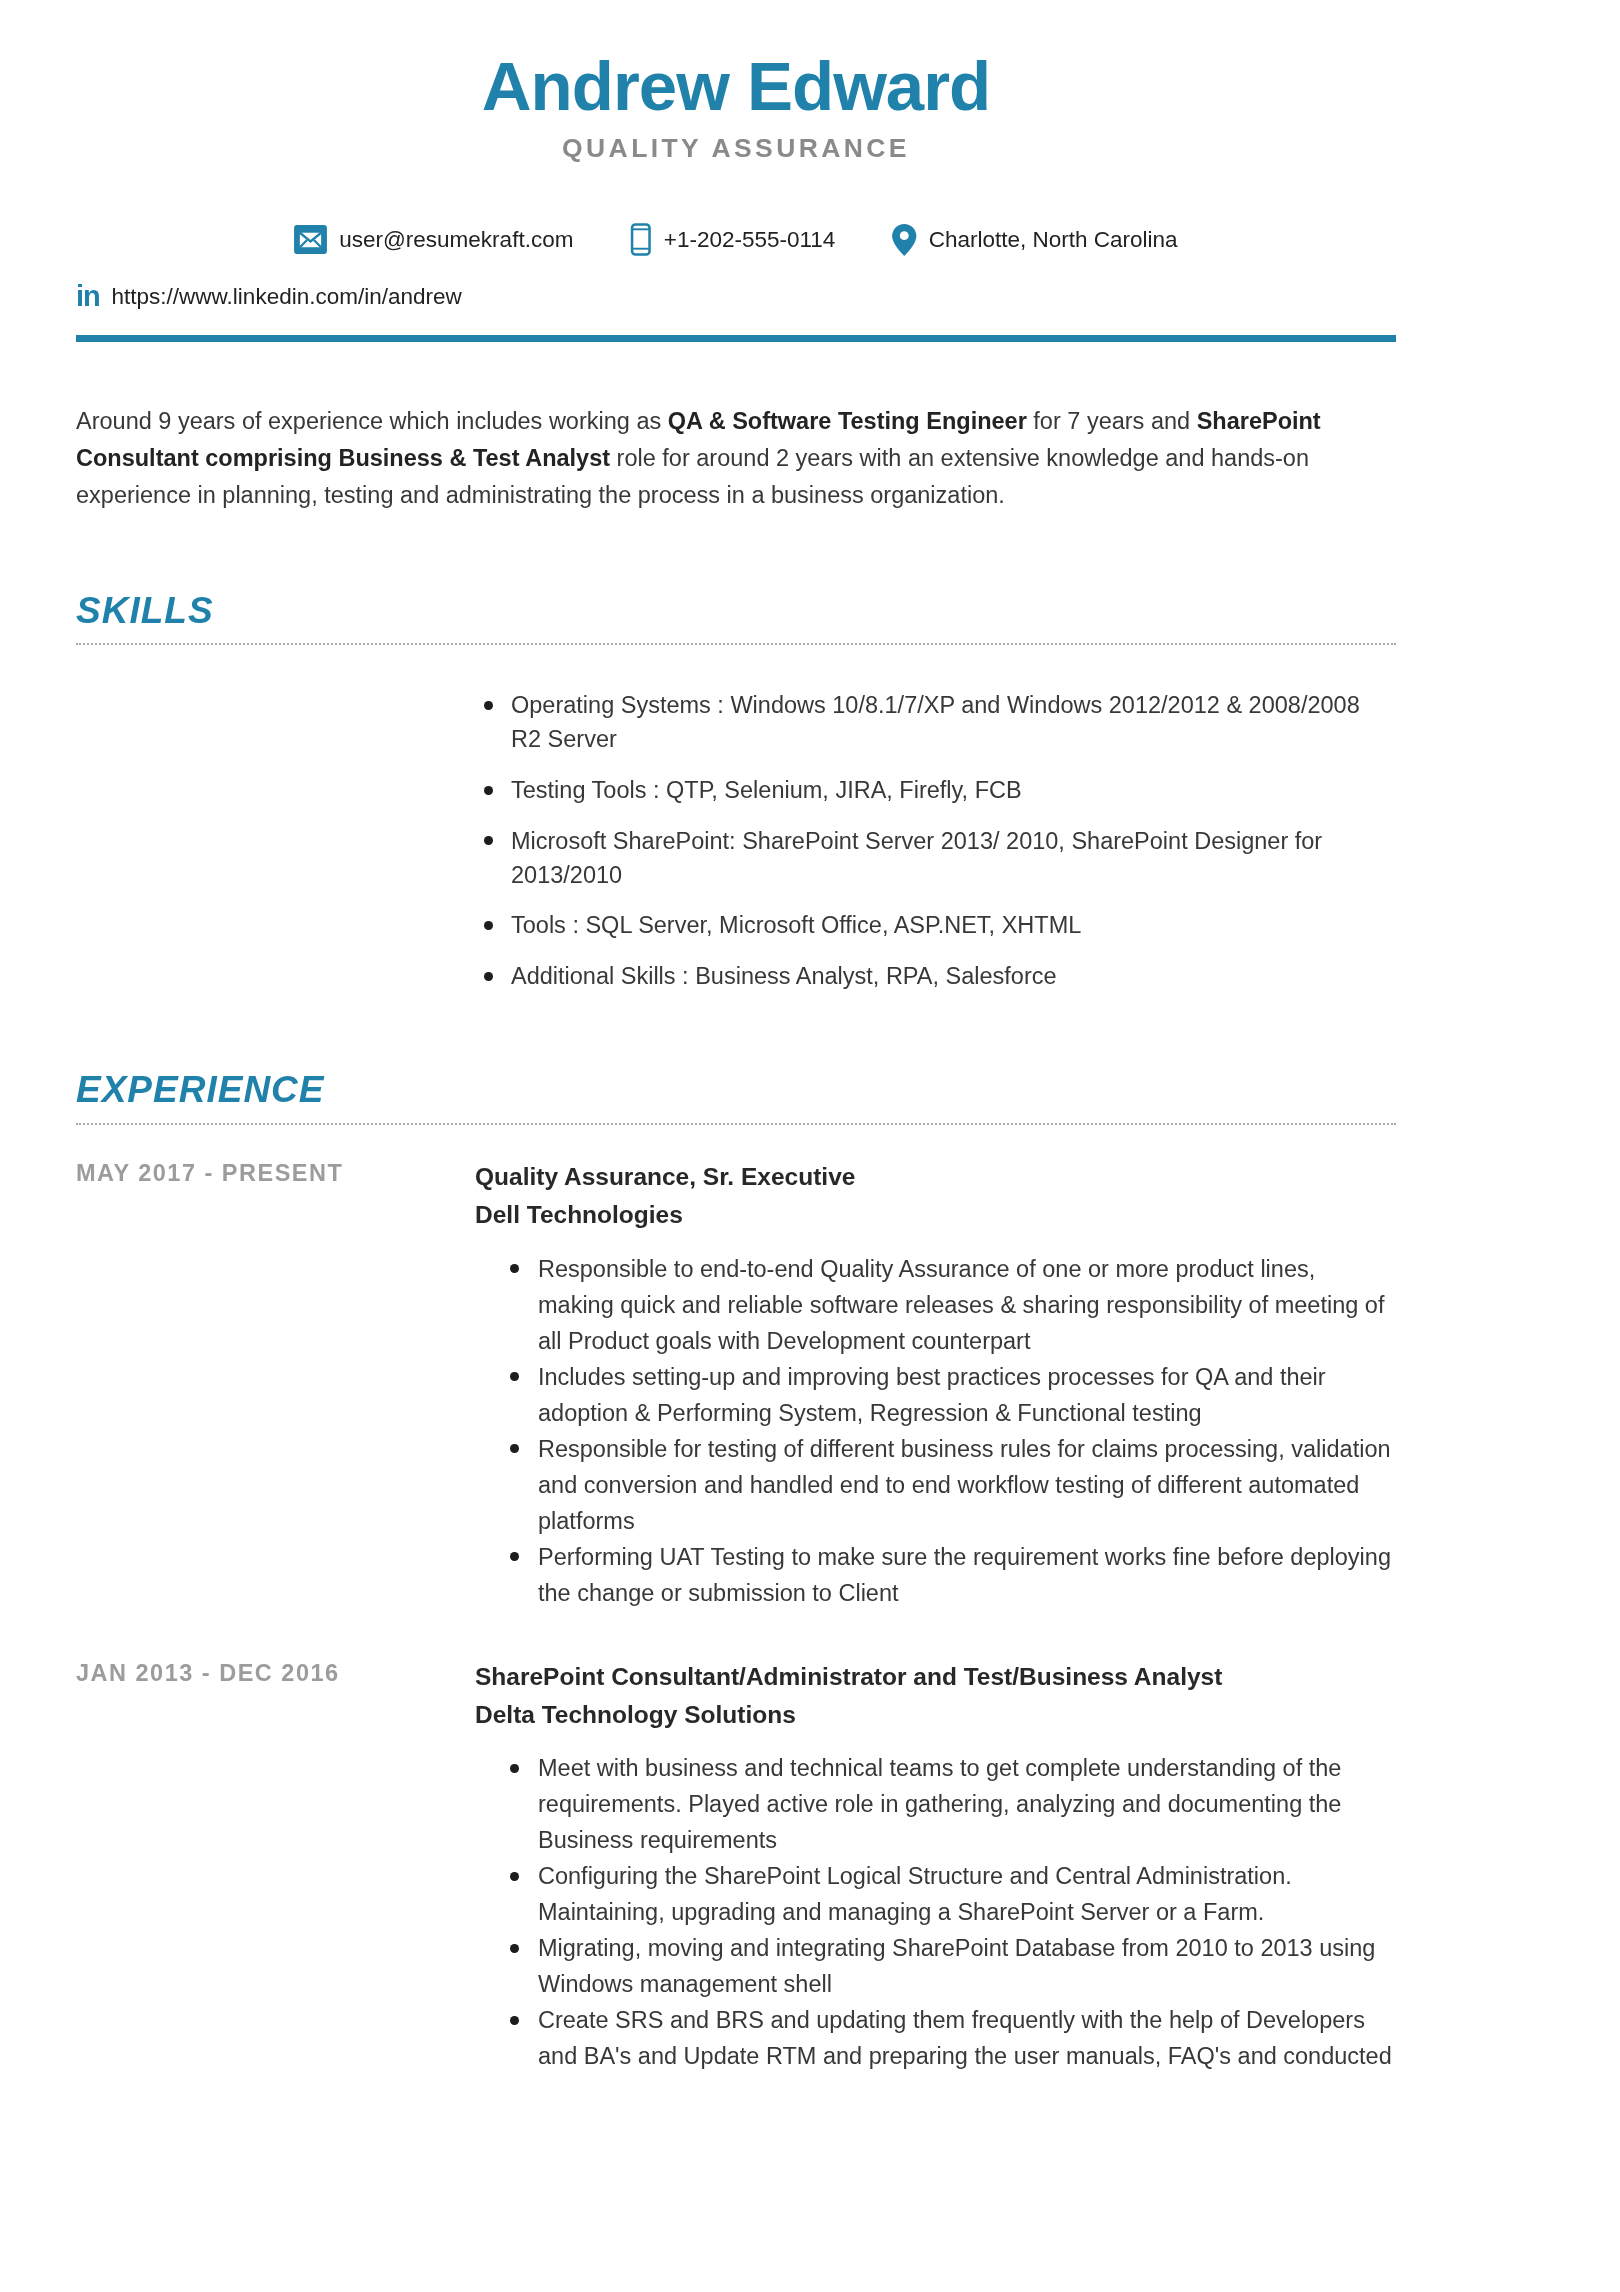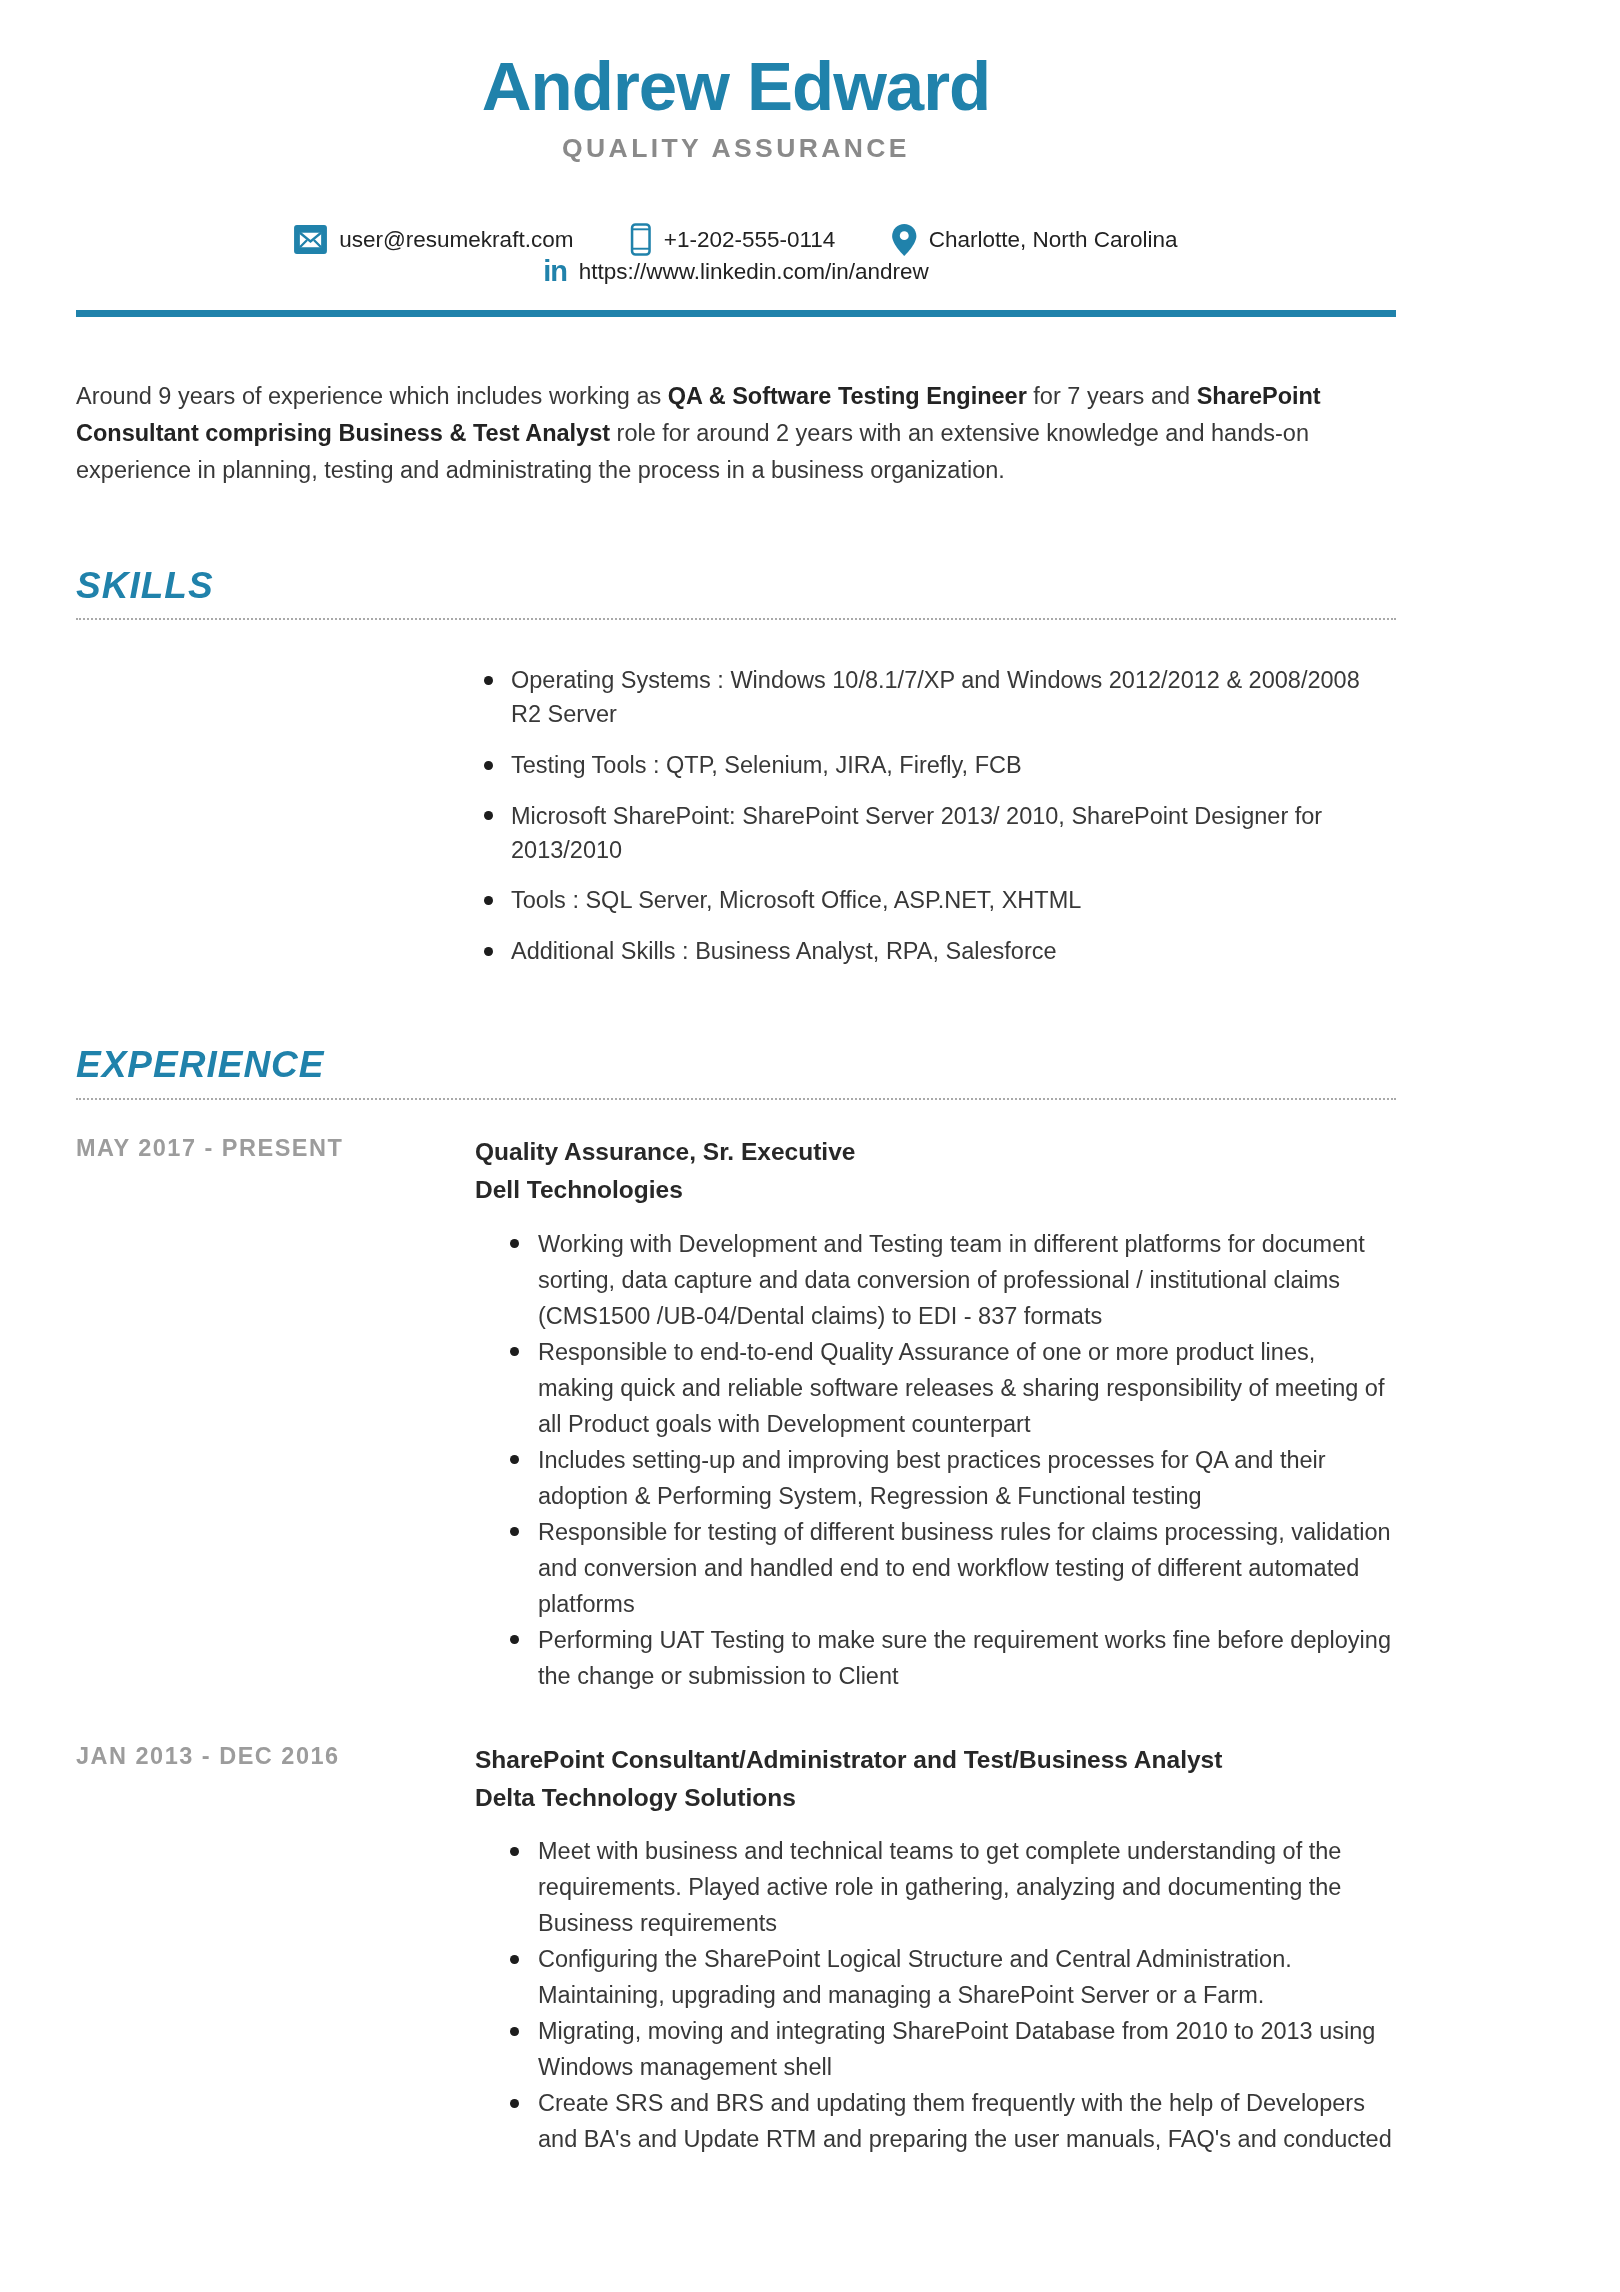--- a/index.html
+++ b/index.html
@@ -18,22 +18,22 @@
   .subtitle {
     text-align:center; color:var(--muted); font-size:26.5px; font-weight:700;
     letter-spacing:3.4px; margin-top:9.8px;
   }
   .contact-row {
     display:flex; justify-content:center; align-items:center; gap:57px;
     margin-top:59px; font-size:22.5px; color:#222222;
   }
   .contact-item { display:flex; align-items:center; gap:11.8px; }
   .linkedin-row {
-    display:flex; justify-content:center; align-items:center; gap:11.8px;
-    margin-top:1px; font-size:22.5px; color:#222222;
+    display:flex; align-items:center; gap:11.8px;
+    margin-top:26px; font-size:22.5px; color:#222222;
   }
   .in-glyph { color:var(--accent); font-weight:800; font-size:29px; line-height:1; letter-spacing:-1px; }
   .icon { display:inline-flex; flex:0 0 auto; }
   .rule { height:6.9px; background:var(--accent); margin-top:23.5px; }
   
   .summary {
     margin-top:61px; font-size:23.5px; line-height:37px; color:var(--body);
   }
   .summary .b { font-weight:700; color:var(--bold); }
   
@@ -139,21 +139,20 @@
   <div>
     <div class="section-heading">EXPERIENCE</div>
     <div class="dotted"></div>
 
     <div class="job">
       <div class="job-dates">MAY 2017 - PRESENT</div>
       <div>
         <div class="job-title">Quality Assurance, Sr. Executive</div>
         <div class="job-company">Dell Technologies</div>
         <ul class="job-bullets">
-          <li>Working with Development and Testing team in different platforms for document sorting, data capture and data conversion of professional / institutional claims (CMS1500 /UB-04/Dental claims) to EDI - 837 formats</li>
           <li>Responsible to end-to-end Quality Assurance of one or more product lines, making quick and reliable software releases &amp; sharing responsibility of meeting of all Product goals with Development counterpart</li>
           <li>Includes setting-up and improving best practices processes for QA and their adoption &amp; Performing System, Regression &amp; Functional testing</li>
           <li>Responsible for testing of different business rules for claims processing, validation and conversion and handled end to end workflow testing of different automated platforms</li>
           <li>Performing UAT Testing to make sure the requirement works fine before deploying the change or submission to Client</li>
         </ul>
       </div>
     </div>
 
     <div class="job">
       <div class="job-dates">JAN 2013 - DEC 2016</div>

